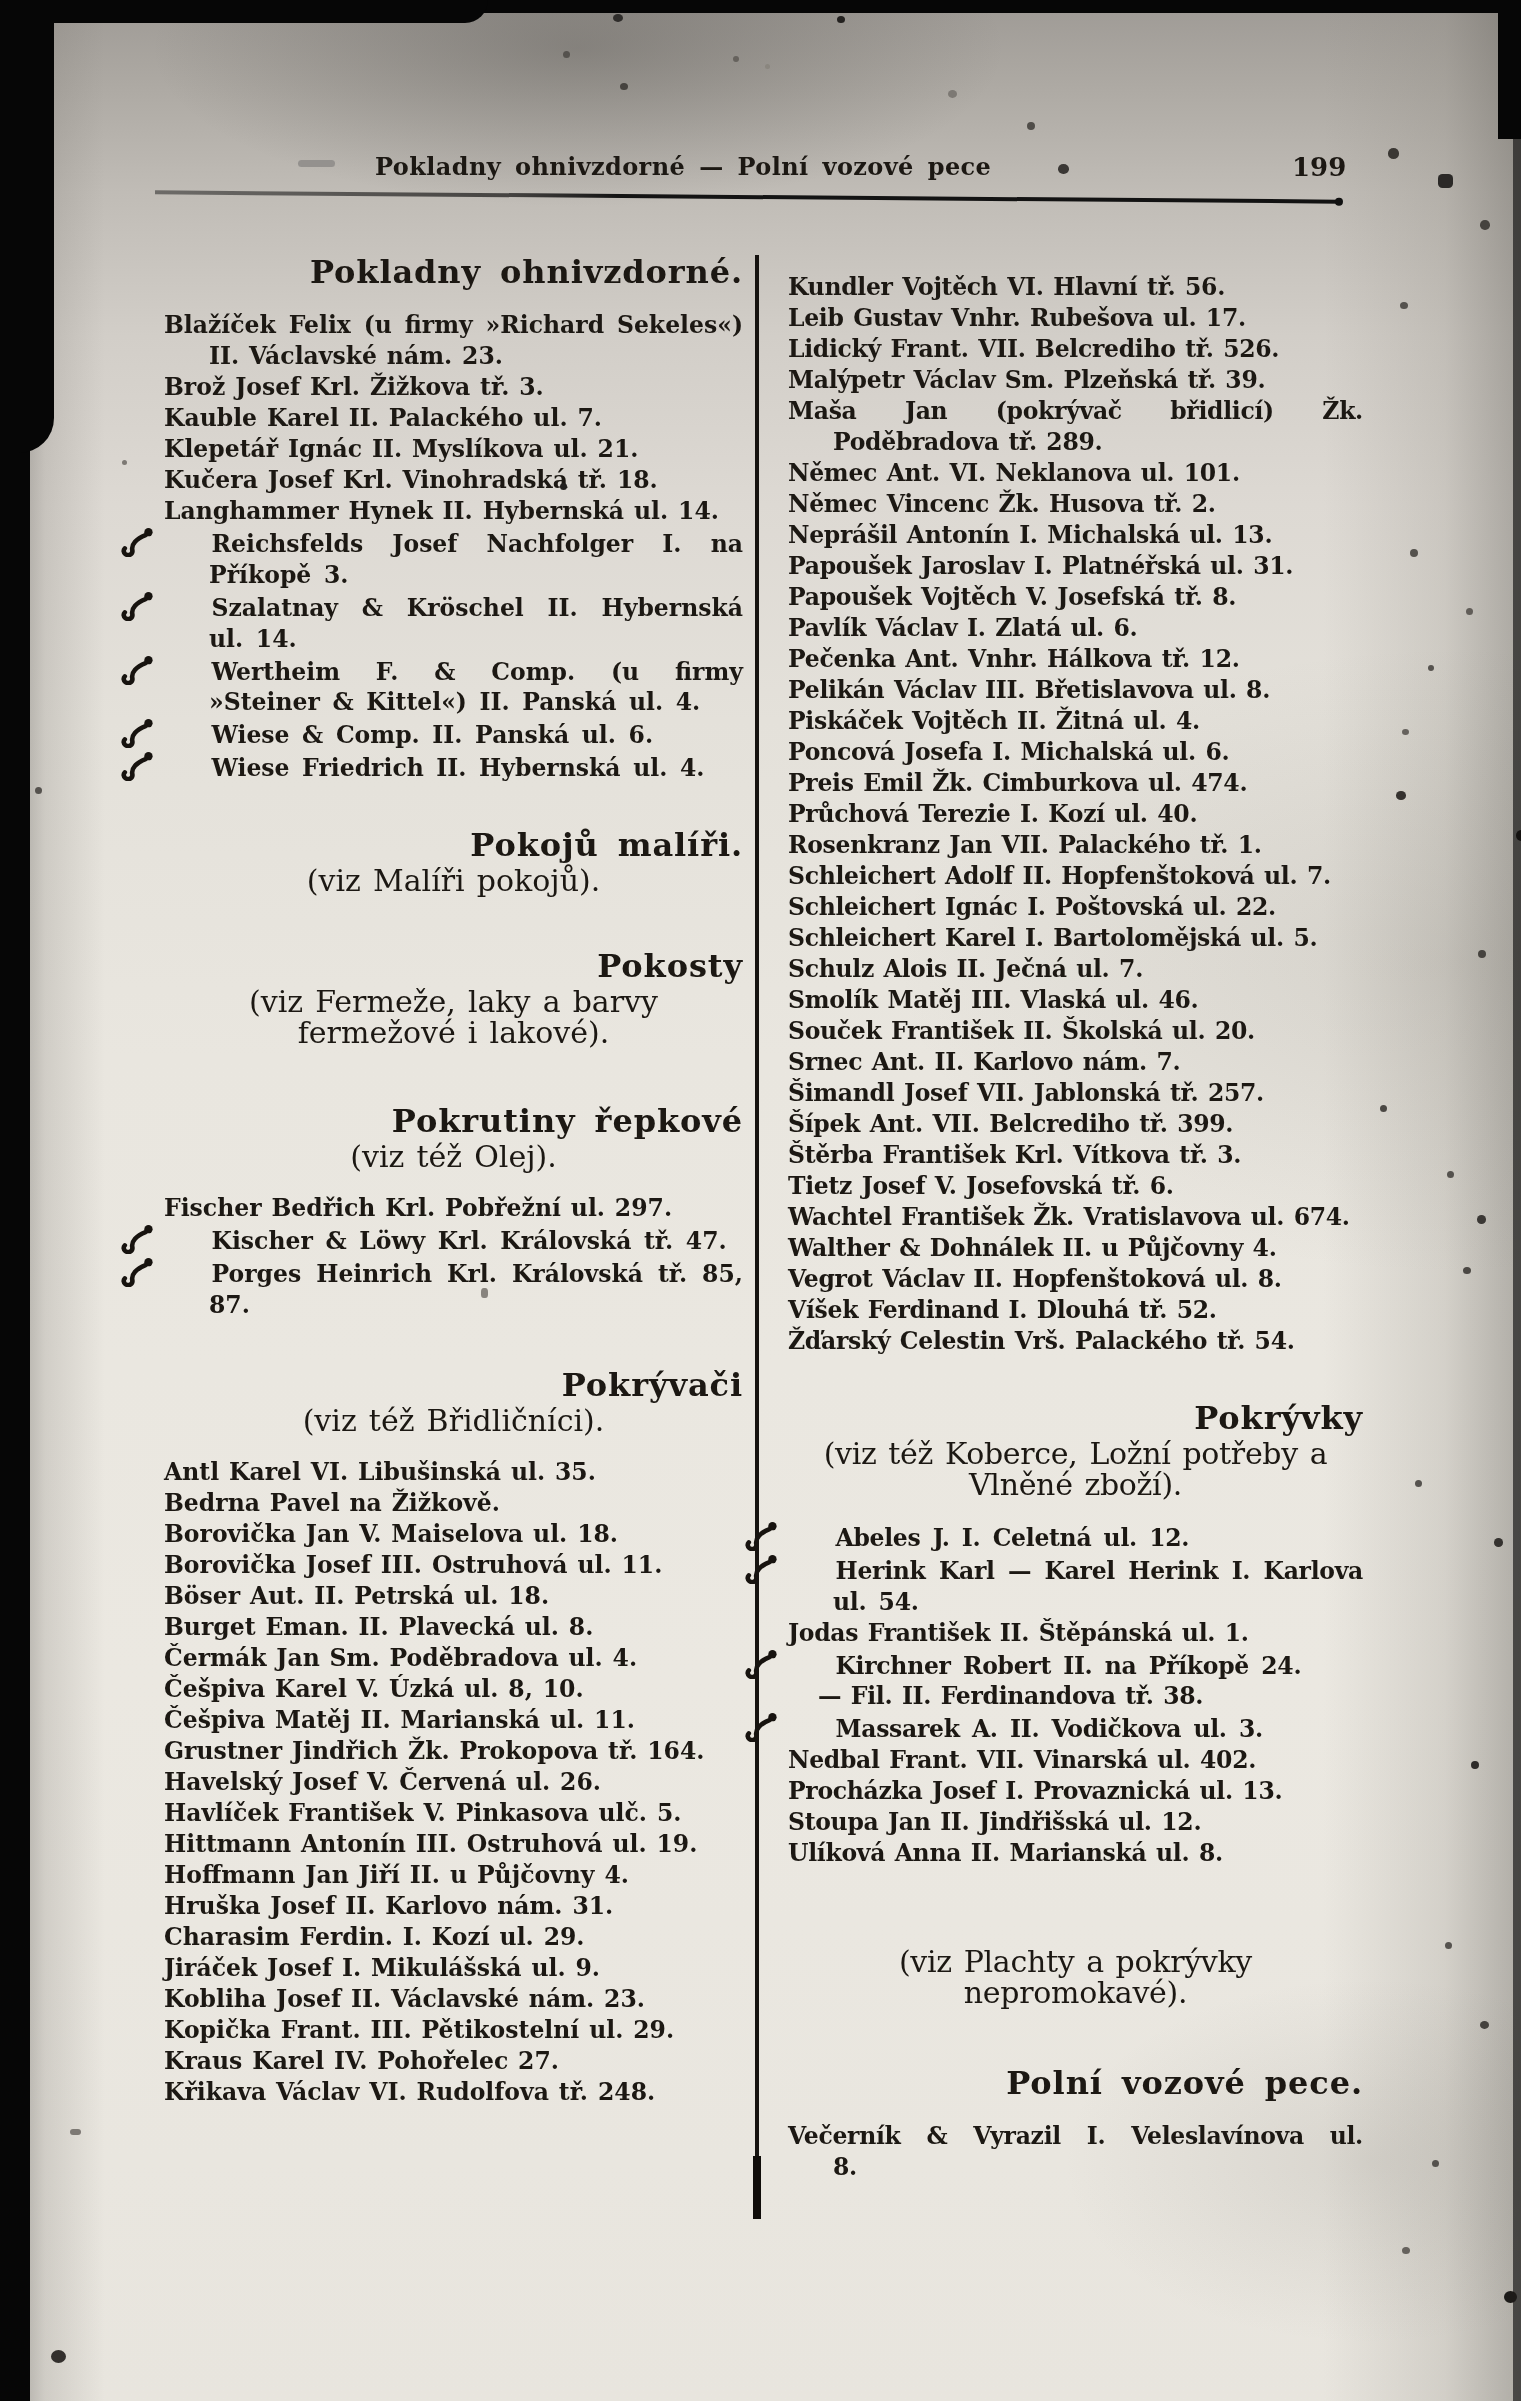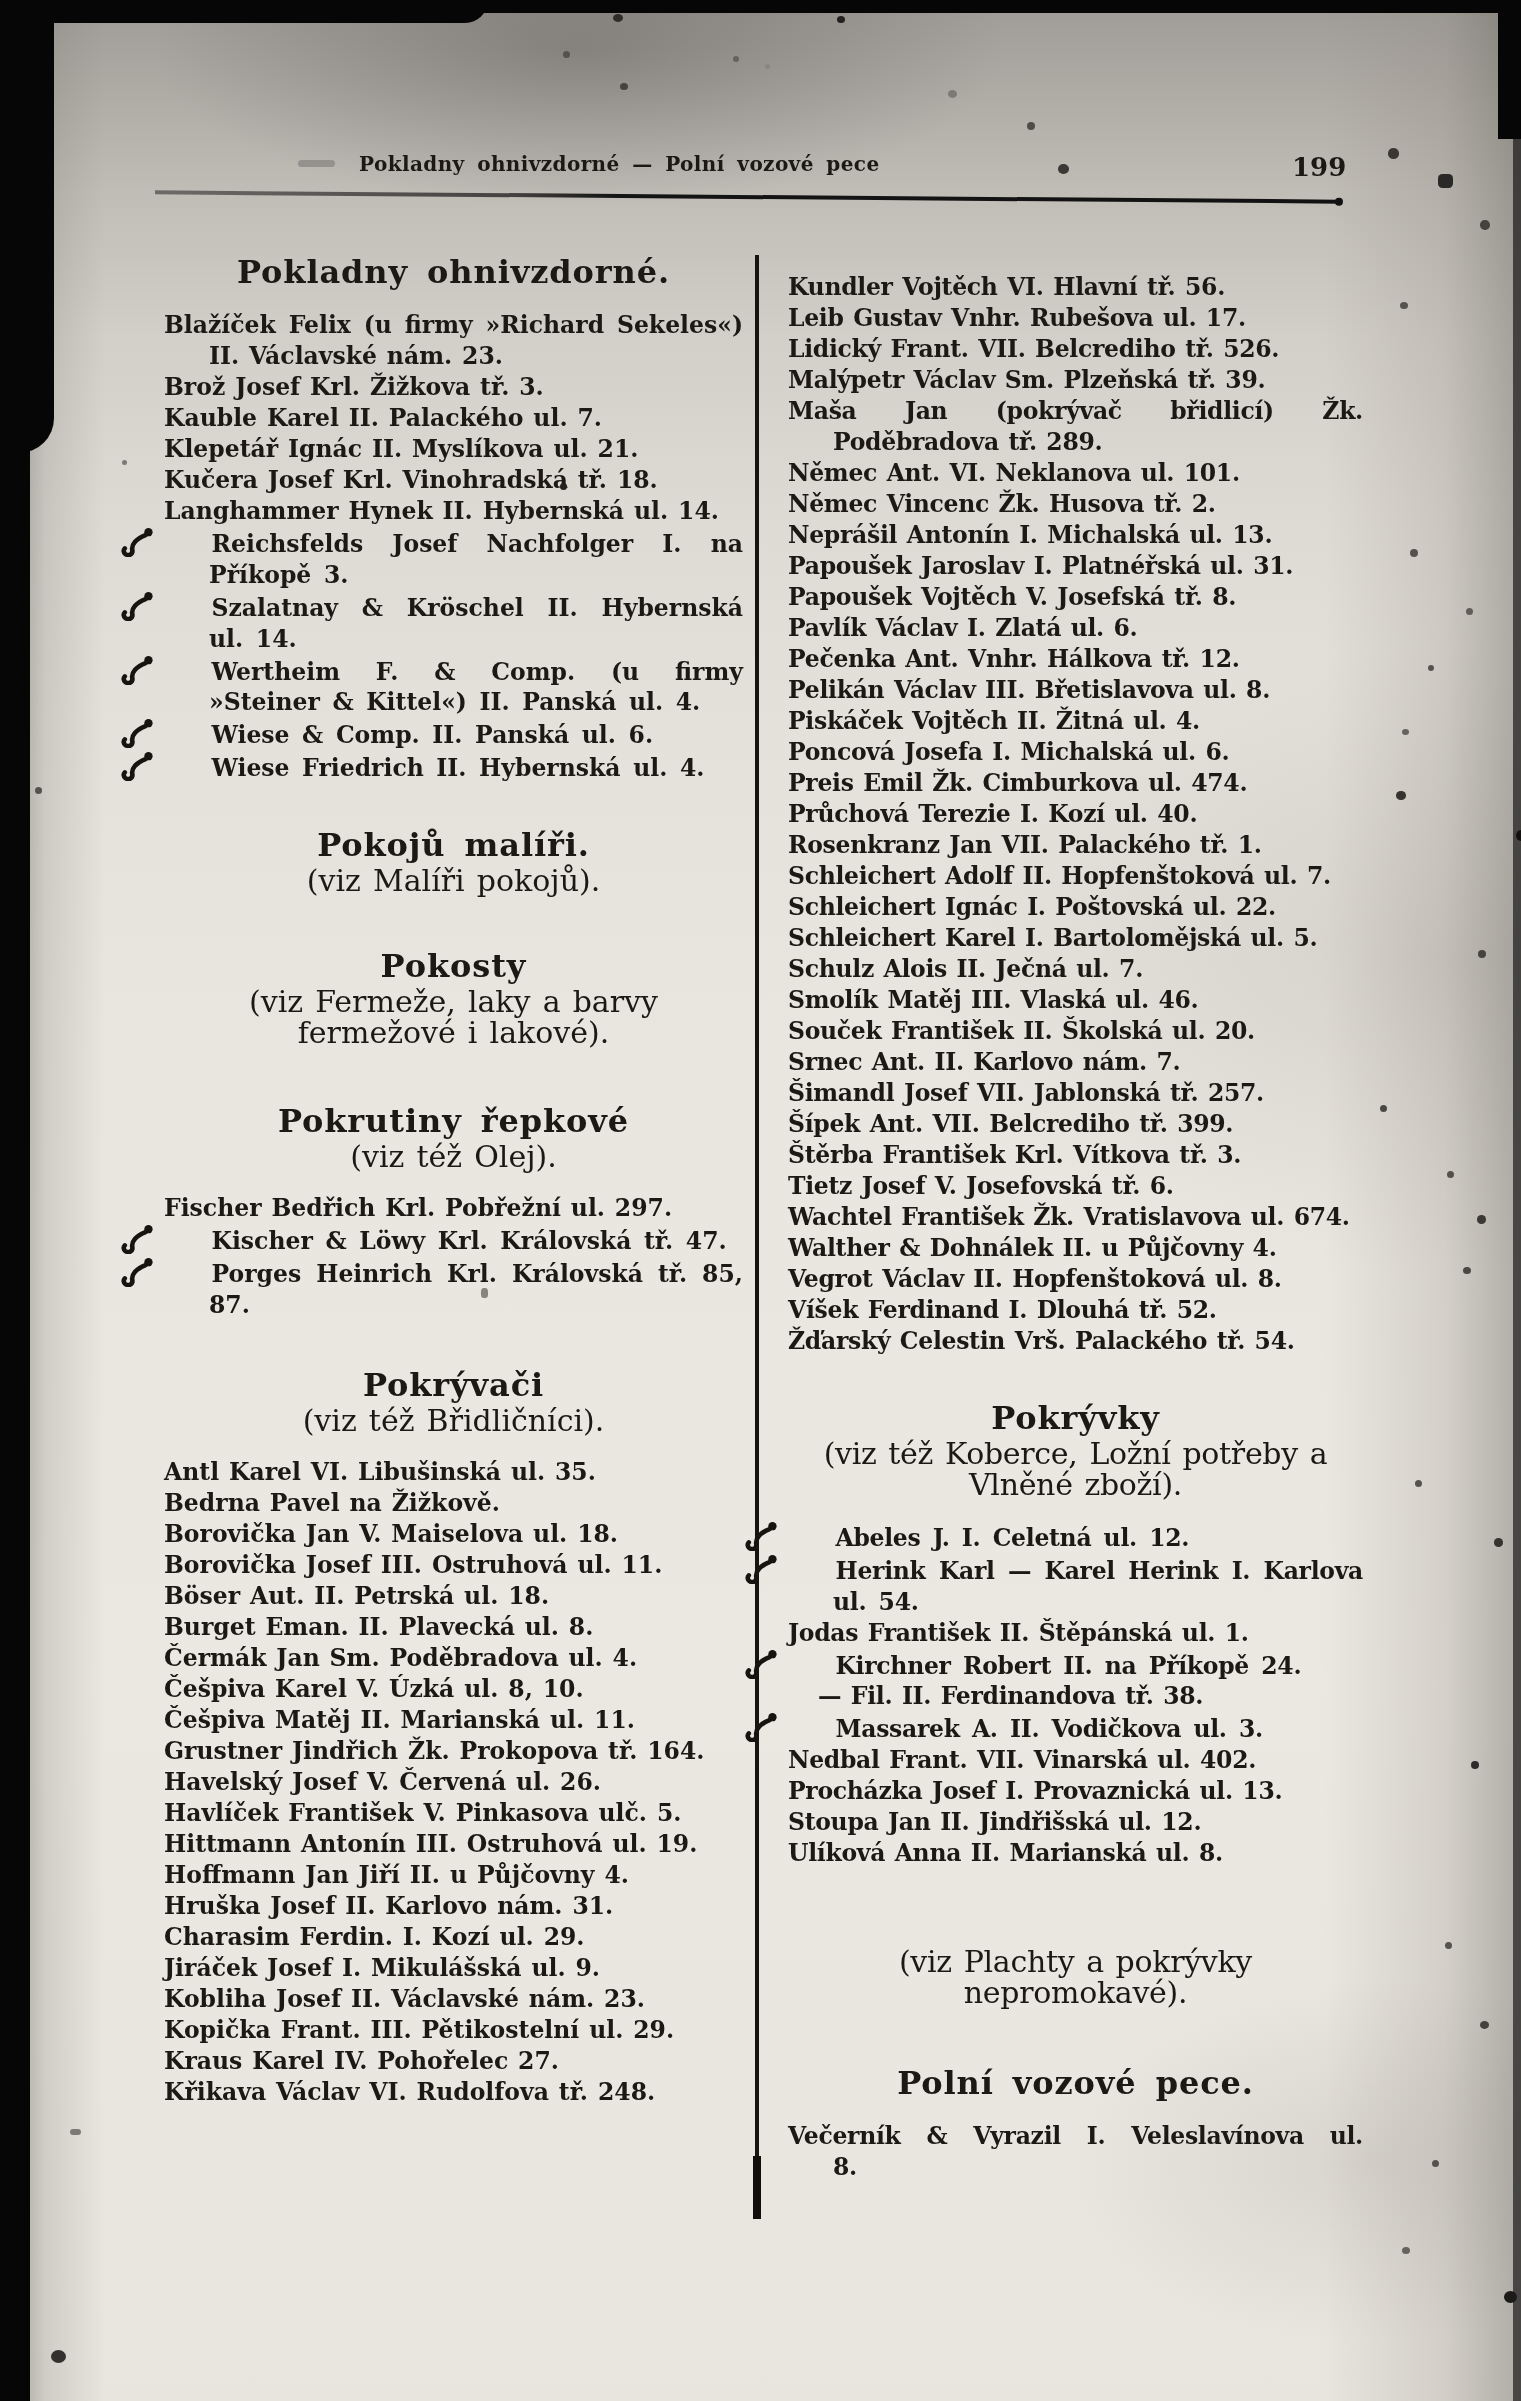--- a/index.html
+++ b/index.html
@@ -22,35 +22,35 @@
   
   .edge { position:absolute; background:#060606; }
   .edge-top { left:0; top:0; width:1521px; height:13px; }
   .edge-top2 { left:0; top:0; width:488px; height:23px; border-radius:0 0 26px 0; }
   .edge-left { left:0; top:0; width:30px; height:2401px; }
   .edge-left-wide { left:0; top:0; width:54px; height:453px; border-radius:0 0 35px 0; }
   .edge-right-corner { right:0; top:0; width:23px; height:139px; }
   .edge-right { right:0; top:0; width:7.8px; height:2401px; background:rgba(15,15,15,.65); }
 
   
-  .running-header-title { position:absolute; left:359px; top:152px; font-size:20px; font-weight:bold; letter-spacing:0.4px; word-spacing:5.2px;text-align:center; }
+  .running-header-title { position:absolute; left:375px; top:152px; font-size:24px; font-weight:bold; letter-spacing:0.4px; word-spacing:5.2px;text-align:center; }
   .page-number { position:absolute; left:1292px; top:152px; font-size:26px; font-weight:bold; }
   .header-rule { position:absolute; left:155px; top:195px; width:1184px; height:4.4px; transform:rotate(.45deg);
     background:linear-gradient(90deg,#6d6b68 0%,#454341 30%,#141414 39%,#121212 100%); }
   .header-rule::after{ content:""; position:absolute; right:-3.5px; top:-1.7px; width:7.8px; height:7.8px; border-radius:50%; background:#111; }
   .faded-dash { position:absolute; left:298px; top:160px; width:37px; height:7px; border-radius:3.5px; background:#8d8b88; opacity:.85; }
 
   .column-divider { position:absolute; left:755px; top:255px; width:4.4px; height:1964px; background:#161310; }
   .column-divider::after { content:""; position:absolute; left:-1.7px; bottom:0; width:7.8px; height:63px; background:#100d0a; }
 
   .col { position:absolute; font-size:23.5px; line-height:31px; }
   #col-0 { left:164px; top:253px; width:579px; }
   #col-1 { left:788px; top:272px; width:575px; line-height:31px; letter-spacing:-0.3px; }
 
-  .section-heading { text-align:center; font-size:32px; line-height:38px; font-weight:bold; letter-spacing:0.9px; word-spacing:7px; }
+  .section-heading { text-align:right; font-size:32px; line-height:38px; font-weight:bold; letter-spacing:0.9px; word-spacing:7px; }
   .section-note { text-align:center; font-weight:normal; font-size:30px; margin:1px auto 0; max-width:523px; word-spacing:2.6px; }
   .entries { margin-top:21px; }
   .entry { font-weight:bold; text-align:justify; padding-left:45px; text-indent:-45px; word-spacing:1.7px; }
   .entry.has-phone { word-spacing:4.4px; }
   .entry.indent { margin-left:30px; }
 
   #col-0 .section:nth-child(1) .entries { margin-top:19px; }
   #col-0 .section:nth-child(2) { margin-top:42px; }
   #col-0 .section:nth-child(3) { margin-top:51px; }
   #col-0 .section:nth-child(4) { margin-top:54px; }

